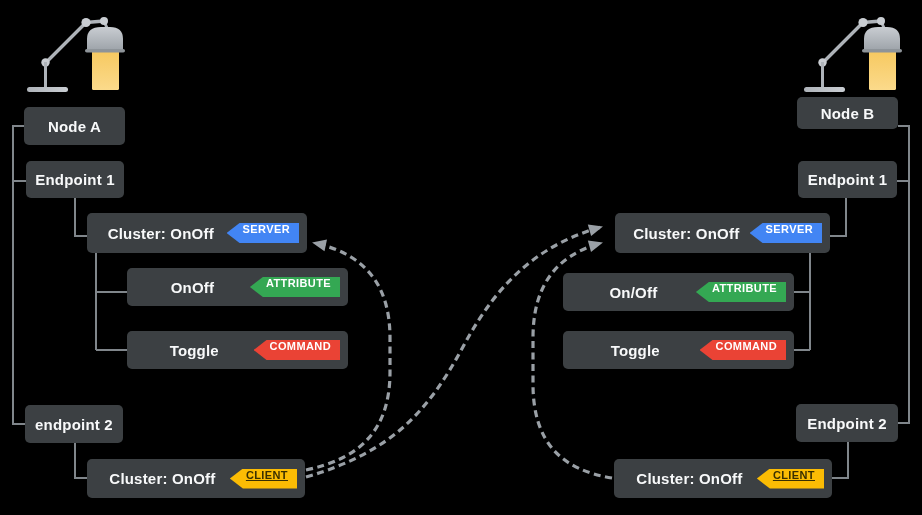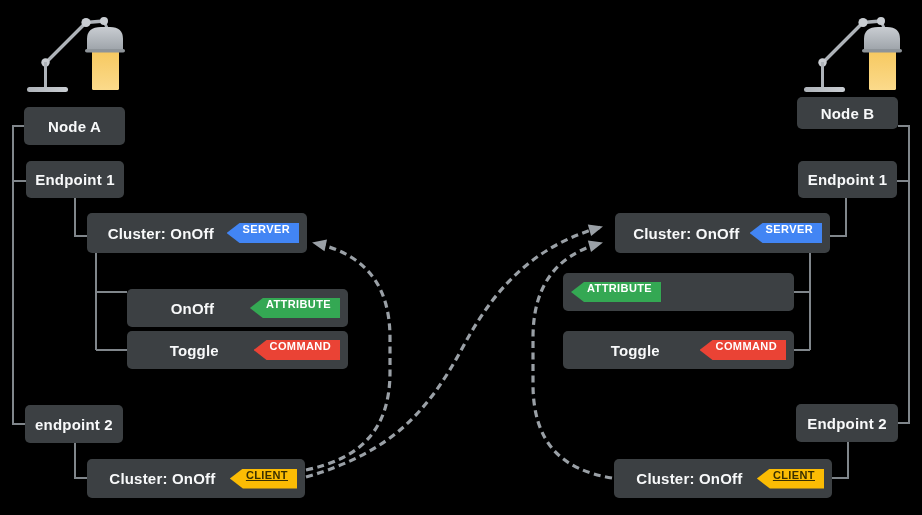--- a/index.html
+++ b/index.html
@@ -104,21 +104,21 @@
 
   <div class="box simple" style="left:26px;top:161px;width:98px;height:37px">
     <span class="lbl">Endpoint 1</span>
   </div>
 
   <div class="box cluster" style="left:87px;top:213px;width:220px;height:40px">
     <span class="lbl">Cluster: OnOff</span>
     <span class="badge server">SERVER</span>
   </div>
 
-  <div class="box cluster" style="left:127px;top:289px;width:221px;height:38px">
+  <div class="box cluster" style="left:127px;top:268px;width:221px;height:38px">
     <span class="lbl">OnOff</span>
     <span class="badge attribute">ATTRIBUTE</span>
   </div>
 
   <div class="box cluster" style="left:127px;top:331px;width:221px;height:38px">
     <span class="lbl">Toggle</span>
     <span class="badge command">COMMAND</span>
   </div>
 
   <div class="box simple" style="left:25px;top:405px;width:98px;height:38px">
@@ -137,20 +137,21 @@
   <div class="box simple" style="left:798px;top:161px;width:99px;height:37px">
     <span class="lbl">Endpoint 1</span>
   </div>
 
   <div class="box cluster" style="left:615px;top:213px;width:215px;height:40px">
     <span class="lbl">Cluster: OnOff</span>
     <span class="badge server">SERVER</span>
   </div>
 
   <div class="box cluster" style="left:563px;top:273px;width:231px;height:38px">
+    <span class="lbl">On/Off</span>
     <span class="badge attribute">ATTRIBUTE</span>
   </div>
 
   <div class="box cluster" style="left:563px;top:331px;width:231px;height:38px">
     <span class="lbl">Toggle</span>
     <span class="badge command">COMMAND</span>
   </div>
 
   <div class="box simple" style="left:796px;top:404px;width:102px;height:38px">
     <span class="lbl">Endpoint 2</span>

